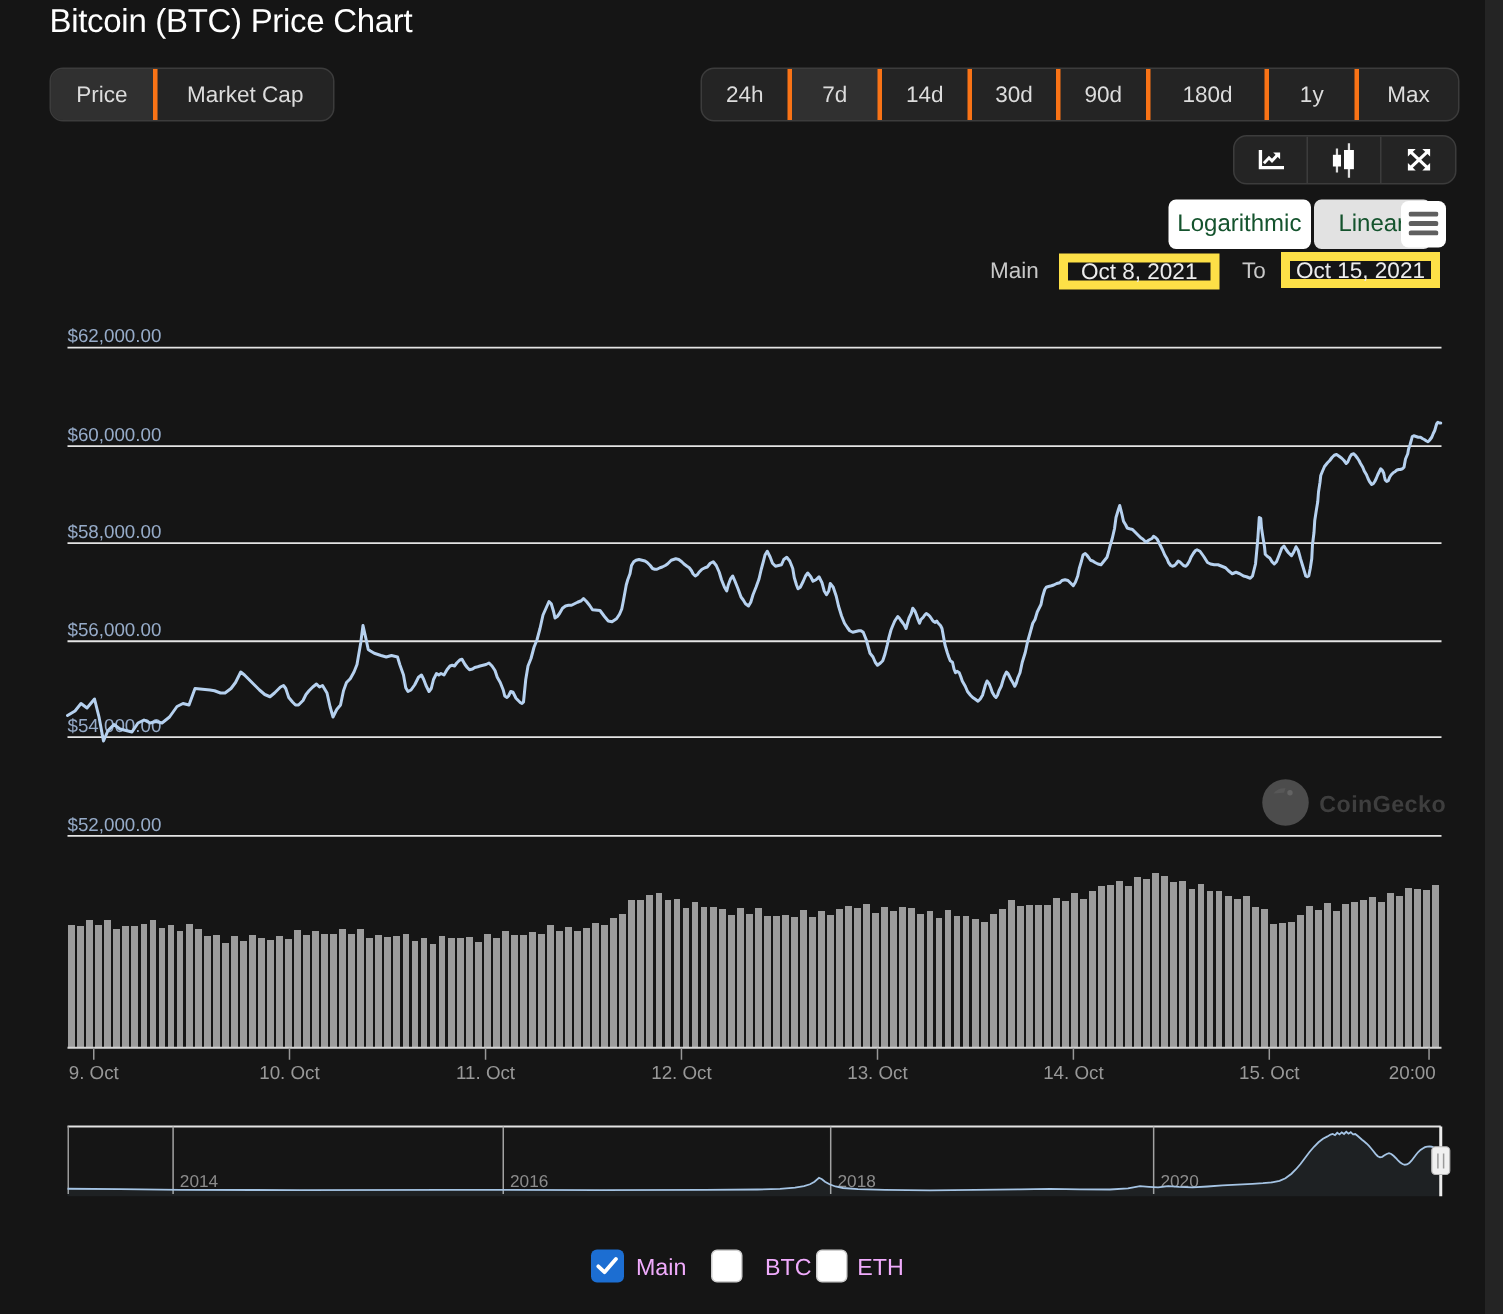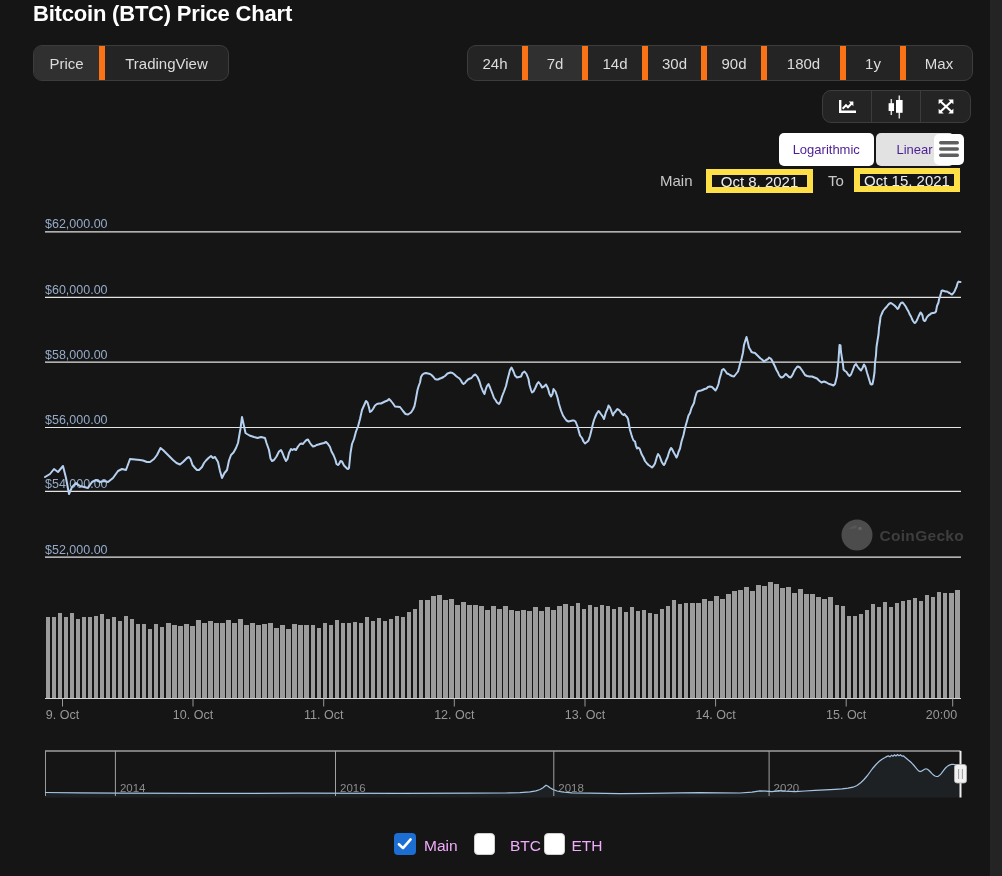--- a/index.html
+++ b/index.html
@@ -1,23 +1,23 @@
 <!DOCTYPE html>
 <html><head><meta charset="utf-8"><style>
 *{margin:0;padding:0;box-sizing:border-box;-webkit-font-smoothing:antialiased}
 html,body{width:1002px;height:876px;background:#151515;font-family:"Liberation Sans",sans-serif;overflow:hidden;position:relative}
 .abs{position:absolute}
-h1{position:absolute;left:33px;top:1px;font-size:22px;font-weight:700;color:#fff;letter-spacing:-0.2px}
+h1{position:absolute;left:33px;top:1px;font-size:22px;font-weight:400;color:#fff;letter-spacing:-0.2px}
 .bgroup{position:absolute;display:flex;background:#242424;border:1px solid #3c3c3c;border-radius:9px;overflow:hidden;height:36px}
-.bgroup .b{display:flex;align-items:center;justify-content:center;color:#dcdcdc;font-size:15px;border-right:6px solid #f97316}
+.bgroup .b{display:flex;align-items:center;justify-content:center;color:#dcdcdc;font-size:15px;border-right:3px solid #f97316}
 .bgroup .b:last-child{border-right:none}
 .bgroup .sel{background:#303030}
 .ibtn{display:flex;align-items:center;justify-content:center;border-right:1px solid #3c3c3c}
 .ibtn:last-child{border-right:none}
-.wbtn{position:absolute;background:#fff;border-radius:5px;color:#4c1d95;font-size:13px;display:flex;align-items:center;justify-content:center}
+.wbtn{position:absolute;background:#fff;border-radius:5px;color:#14532d;font-size:16px;display:flex;align-items:center;justify-content:center}
 .datelab{position:absolute;color:#c8c8c8;font-size:15px}
 .datebox{position:absolute;height:24px;border:6px solid #fde047;color:#ededed;font-size:15px;display:flex;align-items:center;justify-content:center;background:transparent}
 .cb{position:absolute;width:21.5px;height:21.5px;border-radius:4px}
 .cblab{position:absolute;color:#f0abfc;font-size:15.5px}
 </style></head>
 <body>
 <svg width="1002" height="876" viewBox="0 0 1002 876" style="position:absolute;left:0;top:0">
 <style>
 .grid{stroke:#e4e4e4;stroke-width:1.2}
 .ylab{fill:#96abc8;font:12.5px "Liberation Sans",sans-serif}
@@ -230,21 +230,21 @@
 <path d="M45,797.5 L45.0,792.5 L80.0,792.8 L120.0,793.2 L200.0,793.4 L300.0,793.2 L400.0,793.4 L470.0,793.2 L505.0,793.0 L520.0,792.6 L530.0,791.8 L536.0,790.8 L540.0,789.5 L543.0,787.8 L546.0,785.2 L548.0,786.2 L550.0,787.8 L553.0,789.5 L557.0,791.0 L562.0,792.0 L572.0,792.8 L590.0,793.2 L620.0,793.6 L650.0,793.3 L680.0,792.9 L700.0,792.6 L720.0,792.9 L740.0,793.0 L752.0,792.2 L760.0,790.8 L766.0,791.2 L772.0,791.6 L779.0,790.7 L786.0,791.2 L795.0,791.6 L805.0,791.0 L815.0,790.3 L825.0,789.8 L835.0,789.3 L842.0,788.8 L848.0,788.2 L853.0,787.2 L857.0,785.5 L861.0,782.5 L864.0,779.5 L867.0,776.0 L870.0,772.0 L873.0,768.0 L876.0,764.5 L879.0,761.5 L882.0,759.2 L885.0,757.6 L887.0,756.4 L888.5,756.0 L890.0,756.8 L891.5,755.2 L893.0,756.3 L894.5,754.9 L896.0,756.0 L897.5,754.5 L899.0,755.8 L900.5,754.8 L902.0,756.2 L903.5,756.0 L905.0,757.2 L906.5,758.5 L908.0,759.8 L909.5,761.0 L911.0,762.3 L912.5,763.8 L914.0,765.5 L915.5,767.3 L917.0,769.2 L918.5,770.8 L920.0,771.6 L921.5,771.2 L923.0,770.2 L924.5,769.3 L926.0,768.8 L927.5,769.3 L929.0,770.5 L930.5,772.0 L932.0,773.6 L933.5,775.0 L935.0,776.0 L936.5,776.5 L938.0,776.3 L939.5,775.4 L941.0,773.8 L942.5,771.8 L944.0,769.8 L945.5,768.0 L947.0,766.6 L948.5,765.6 L950.0,764.8 L951.5,764.4 L953.0,764.3 L954.5,764.5 L956.0,765.0 L957.5,765.8 L959.0,766.8 L960.5,767.8 L960.5,797.5 Z" fill="rgba(160,195,230,0.07)"></path>
 <polyline points="45.0,792.5 80.0,792.8 120.0,793.2 200.0,793.4 300.0,793.2 400.0,793.4 470.0,793.2 505.0,793.0 520.0,792.6 530.0,791.8 536.0,790.8 540.0,789.5 543.0,787.8 546.0,785.2 548.0,786.2 550.0,787.8 553.0,789.5 557.0,791.0 562.0,792.0 572.0,792.8 590.0,793.2 620.0,793.6 650.0,793.3 680.0,792.9 700.0,792.6 720.0,792.9 740.0,793.0 752.0,792.2 760.0,790.8 766.0,791.2 772.0,791.6 779.0,790.7 786.0,791.2 795.0,791.6 805.0,791.0 815.0,790.3 825.0,789.8 835.0,789.3 842.0,788.8 848.0,788.2 853.0,787.2 857.0,785.5 861.0,782.5 864.0,779.5 867.0,776.0 870.0,772.0 873.0,768.0 876.0,764.5 879.0,761.5 882.0,759.2 885.0,757.6 887.0,756.4 888.5,756.0 890.0,756.8 891.5,755.2 893.0,756.3 894.5,754.9 896.0,756.0 897.5,754.5 899.0,755.8 900.5,754.8 902.0,756.2 903.5,756.0 905.0,757.2 906.5,758.5 908.0,759.8 909.5,761.0 911.0,762.3 912.5,763.8 914.0,765.5 915.5,767.3 917.0,769.2 918.5,770.8 920.0,771.6 921.5,771.2 923.0,770.2 924.5,769.3 926.0,768.8 927.5,769.3 929.0,770.5 930.5,772.0 932.0,773.6 933.5,775.0 935.0,776.0 936.5,776.5 938.0,776.3 939.5,775.4 941.0,773.8 942.5,771.8 944.0,769.8 945.5,768.0 947.0,766.6 948.5,765.6 950.0,764.8 951.5,764.4 953.0,764.3 954.5,764.5 956.0,765.0 957.5,765.8 959.0,766.8 960.5,767.8" fill="none" stroke="#a5c4e4" stroke-width="1.2"></polyline>
 <line x1="960.5" y1="751" x2="960.5" y2="797.5" stroke="#ececec" stroke-width="2"></line>
 <rect x="954.5" y="764.5" width="12" height="18.5" rx="2.5" fill="#f0f0f0" stroke="#b8b8b8" stroke-width="0.8"></rect>
 <line x1="958.6" y1="769" x2="958.6" y2="779" stroke="#9a9a9a" stroke-width="1"></line>
 <line x1="962.4" y1="769" x2="962.4" y2="779" stroke="#9a9a9a" stroke-width="1"></line>
 </svg>
 <h1>Bitcoin (BTC) Price Chart</h1>
 <div class="bgroup" style="left:33px;top:45px">
   <div class="b sel" style="width:71px">Price</div>
-  <div class="b" style="width:123px">TradingView</div>
+  <div class="b" style="width:117px">Market Cap</div>
 </div>
 <div class="bgroup" style="left:467px;top:45px">
   <div class="b" style="width:60px">24h</div>
   <div class="b sel" style="width:60px">7d</div>
   <div class="b" style="width:60px">14d</div>
   <div class="b" style="width:59px">30d</div>
   <div class="b" style="width:60px">90d</div>
   <div class="b" style="width:79px">180d</div>
   <div class="b" style="width:60px">1y</div>
   <div class="b" style="width:66px">Max</div>

